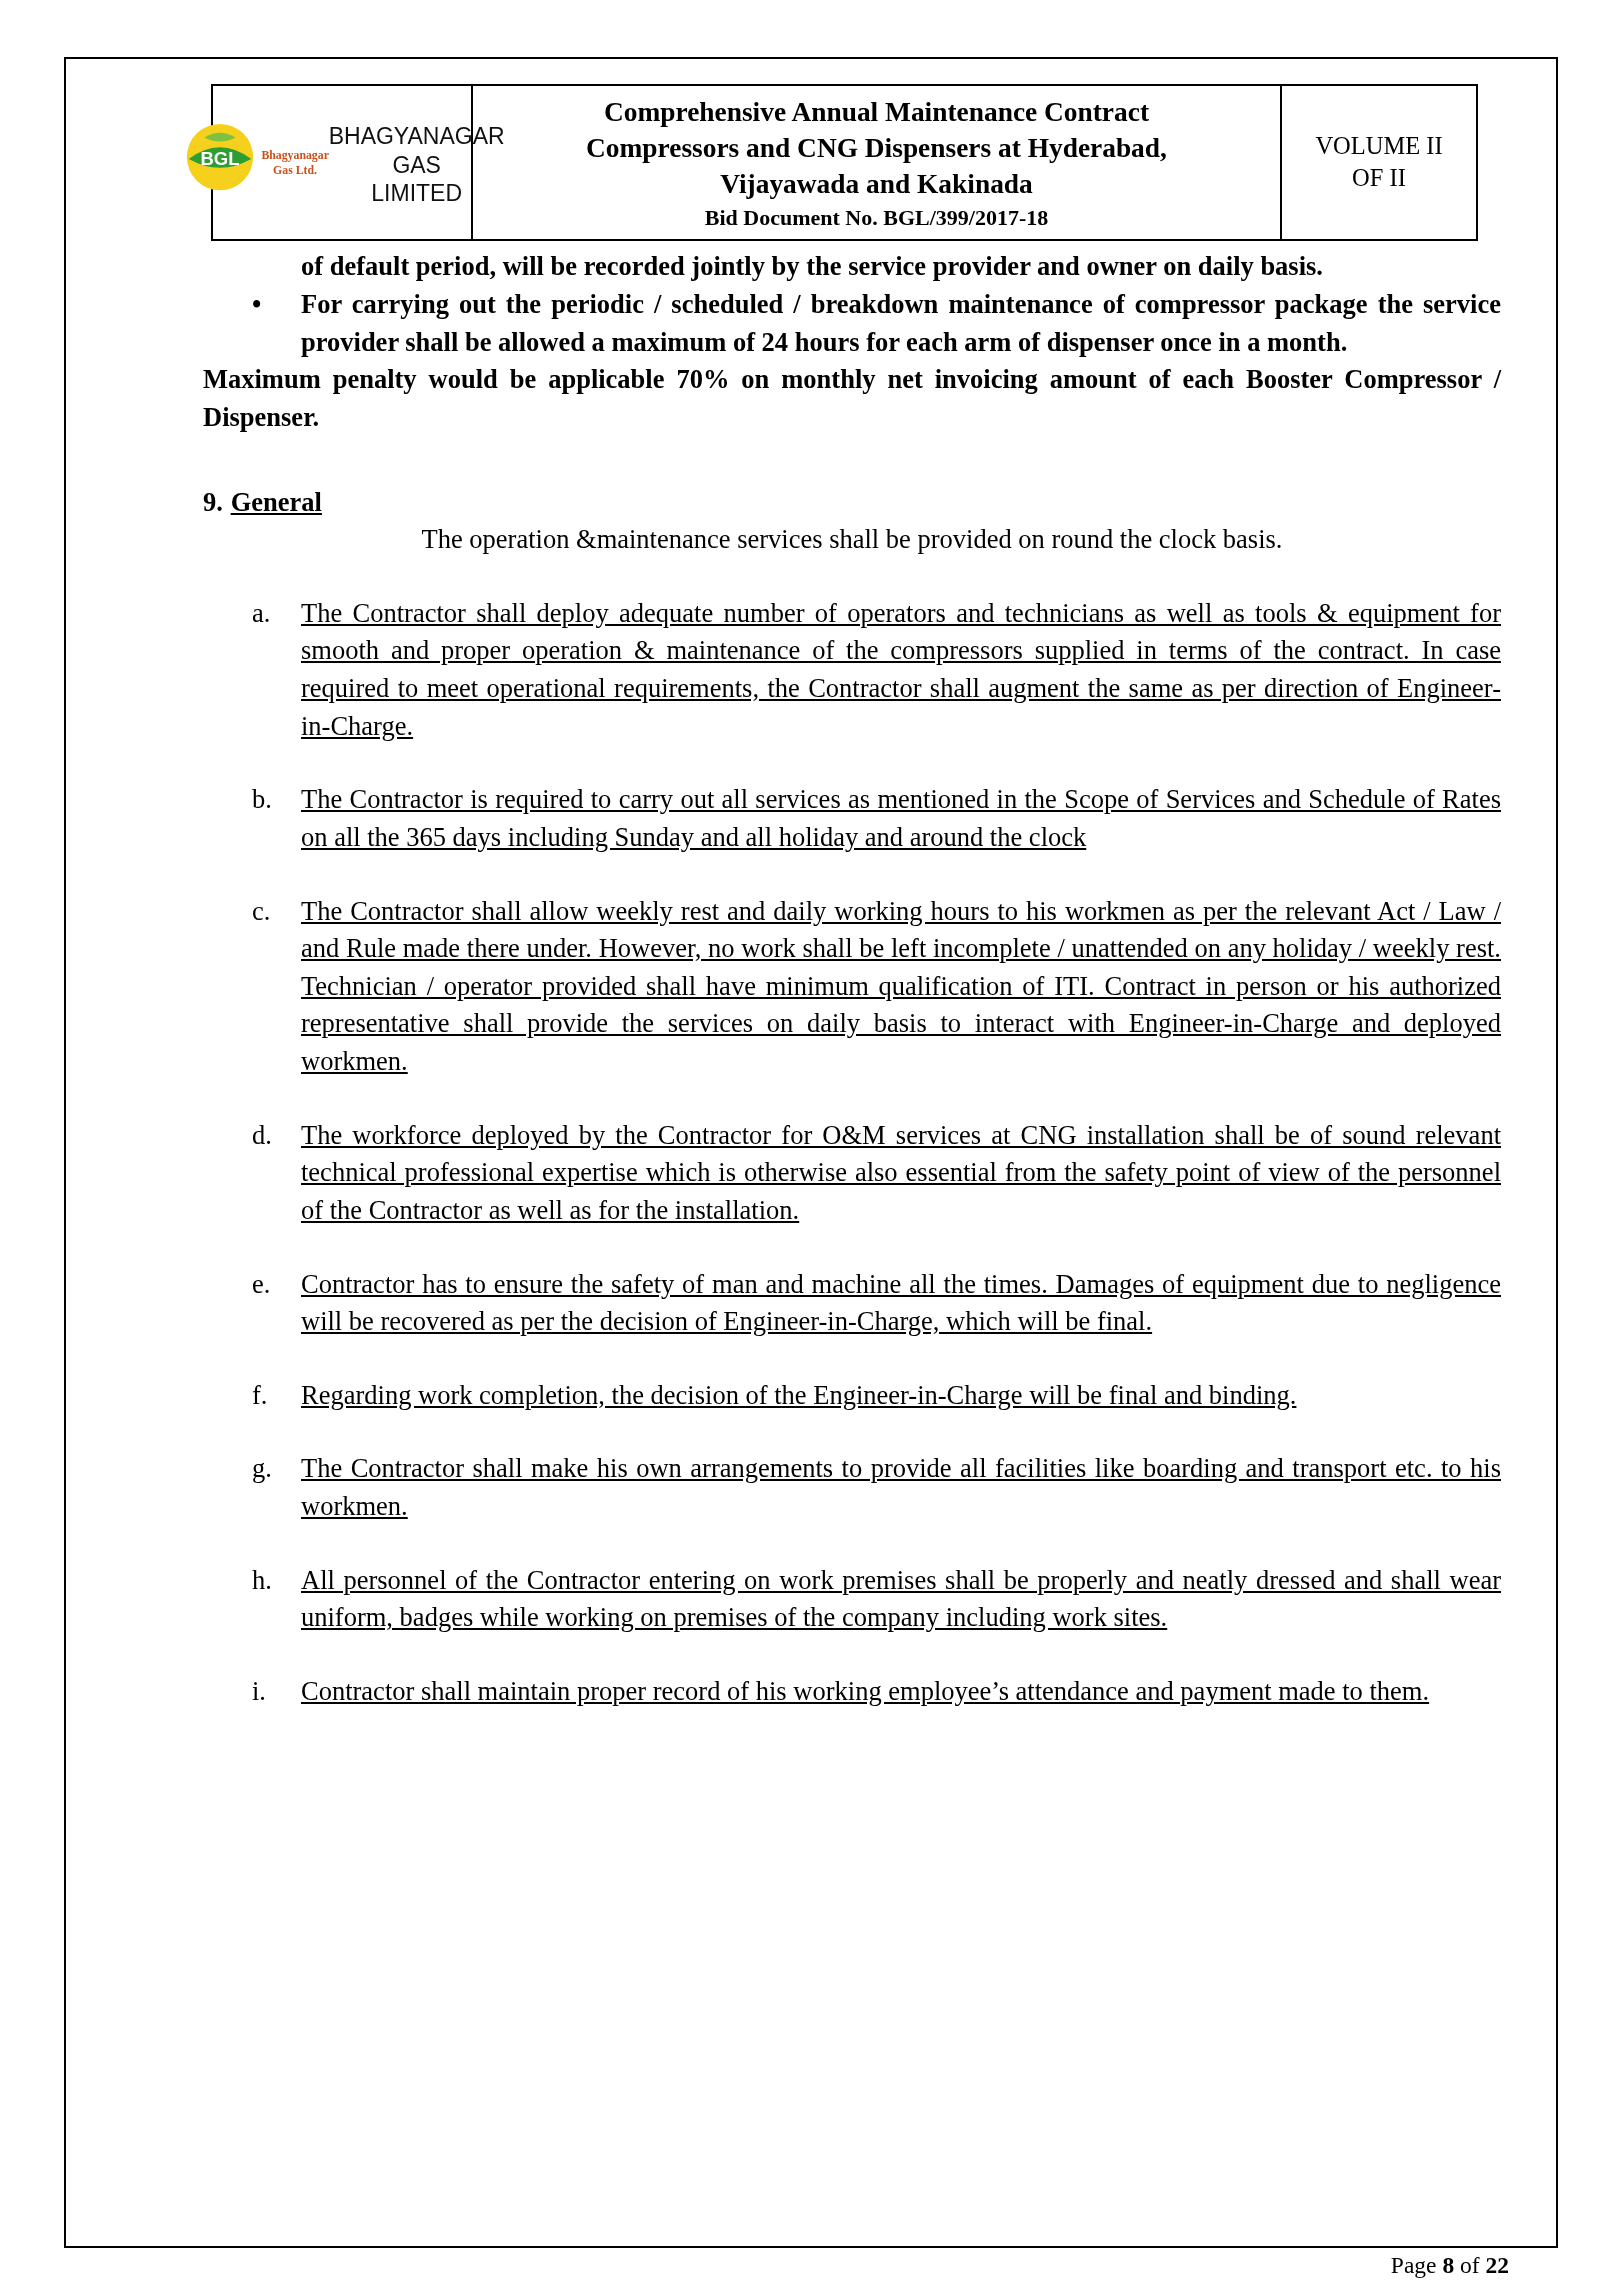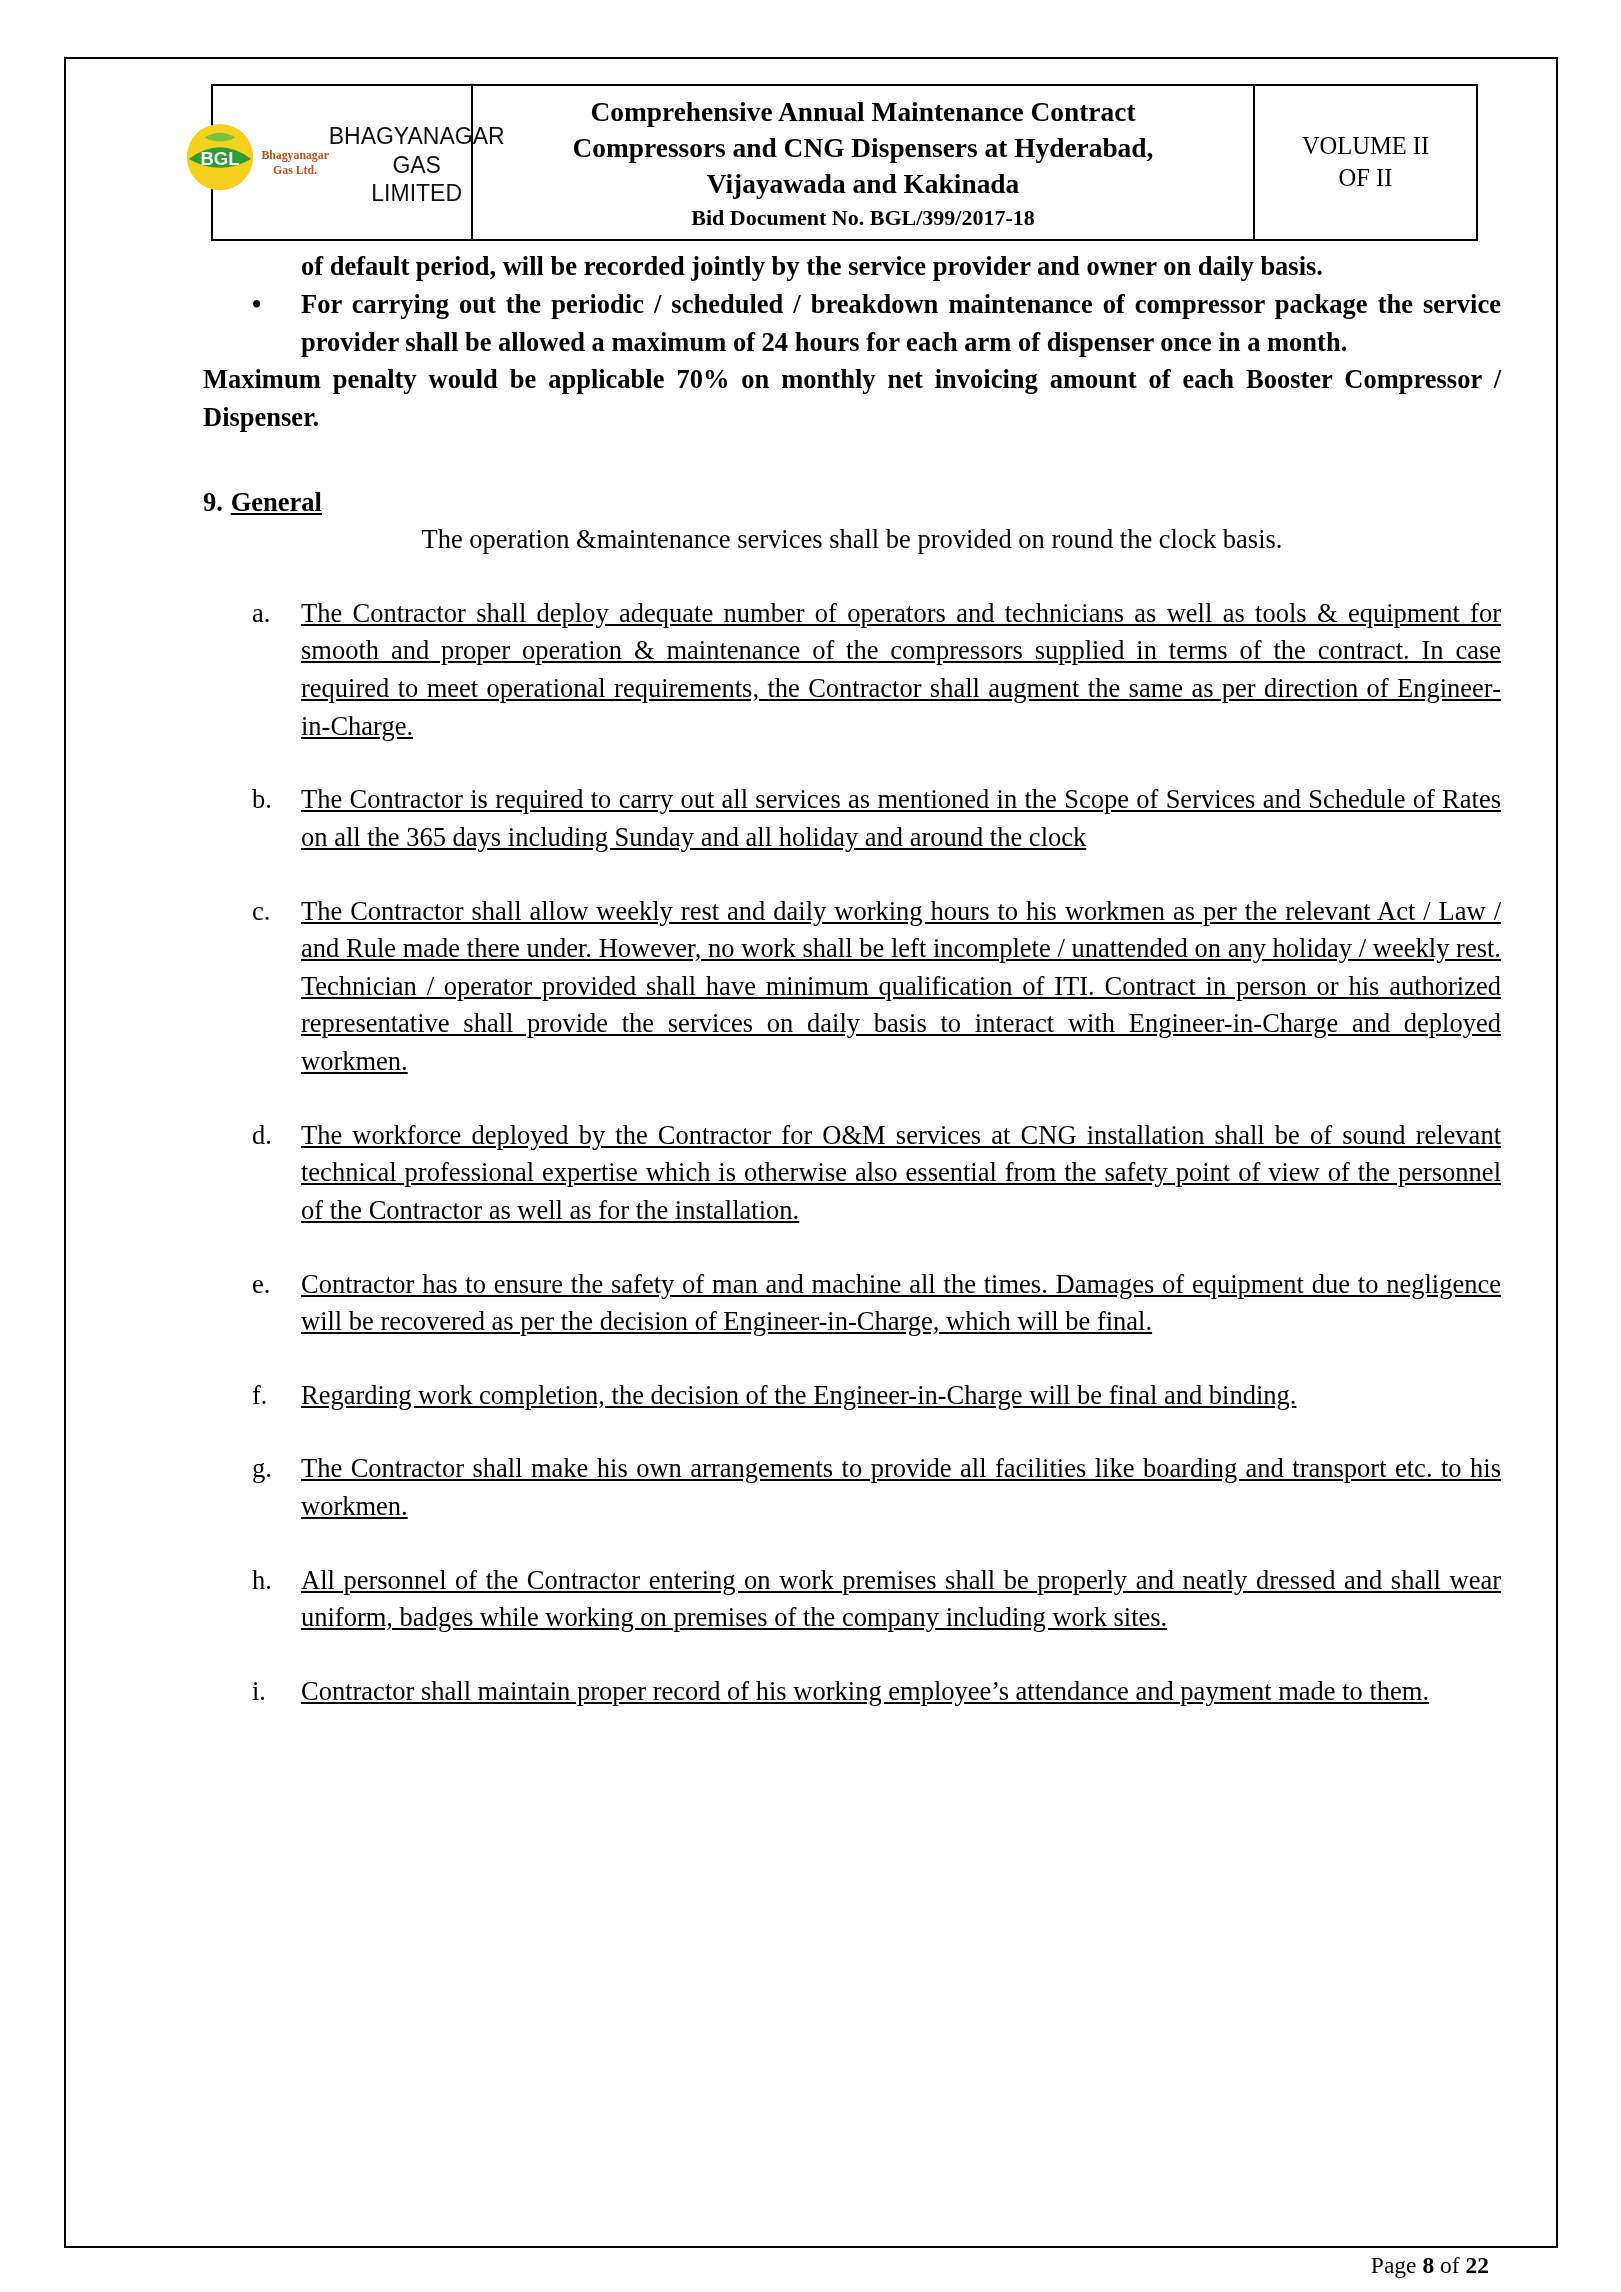--- a/index.html
+++ b/index.html
@@ -63,21 +63,21 @@
     font-weight: bold;
     font-size: 27.4px;
     line-height: 1.3;
   }
   .bid-doc {
     font-weight: bold;
     font-size: 22px;
     margin-top: 2px;
   }
   .volume-cell {
-    width: 223px;
+    width: 196px;
     border-left: 2px solid #000;
     display: flex;
     flex-direction: column;
     align-items: center;
     justify-content: center;
     font-size: 24.5px;
     line-height: 1.3;
     text-align: center;
   }
 
@@ -114,21 +114,21 @@
   .list-label {
     width: 49px;
     margin-left: 49px;
     flex: 0 0 auto;
   }
   .list-text { flex: 1; text-decoration: underline; }
 
   
   .footer {
     position: absolute;
-    right: 132px;
+    right: 112px;
     top: 2252px;
     font-size: 23.5px;
   }
 </style>
 </head>
 <body>
 
 <div class="page">
   <div class="page-border">
 

